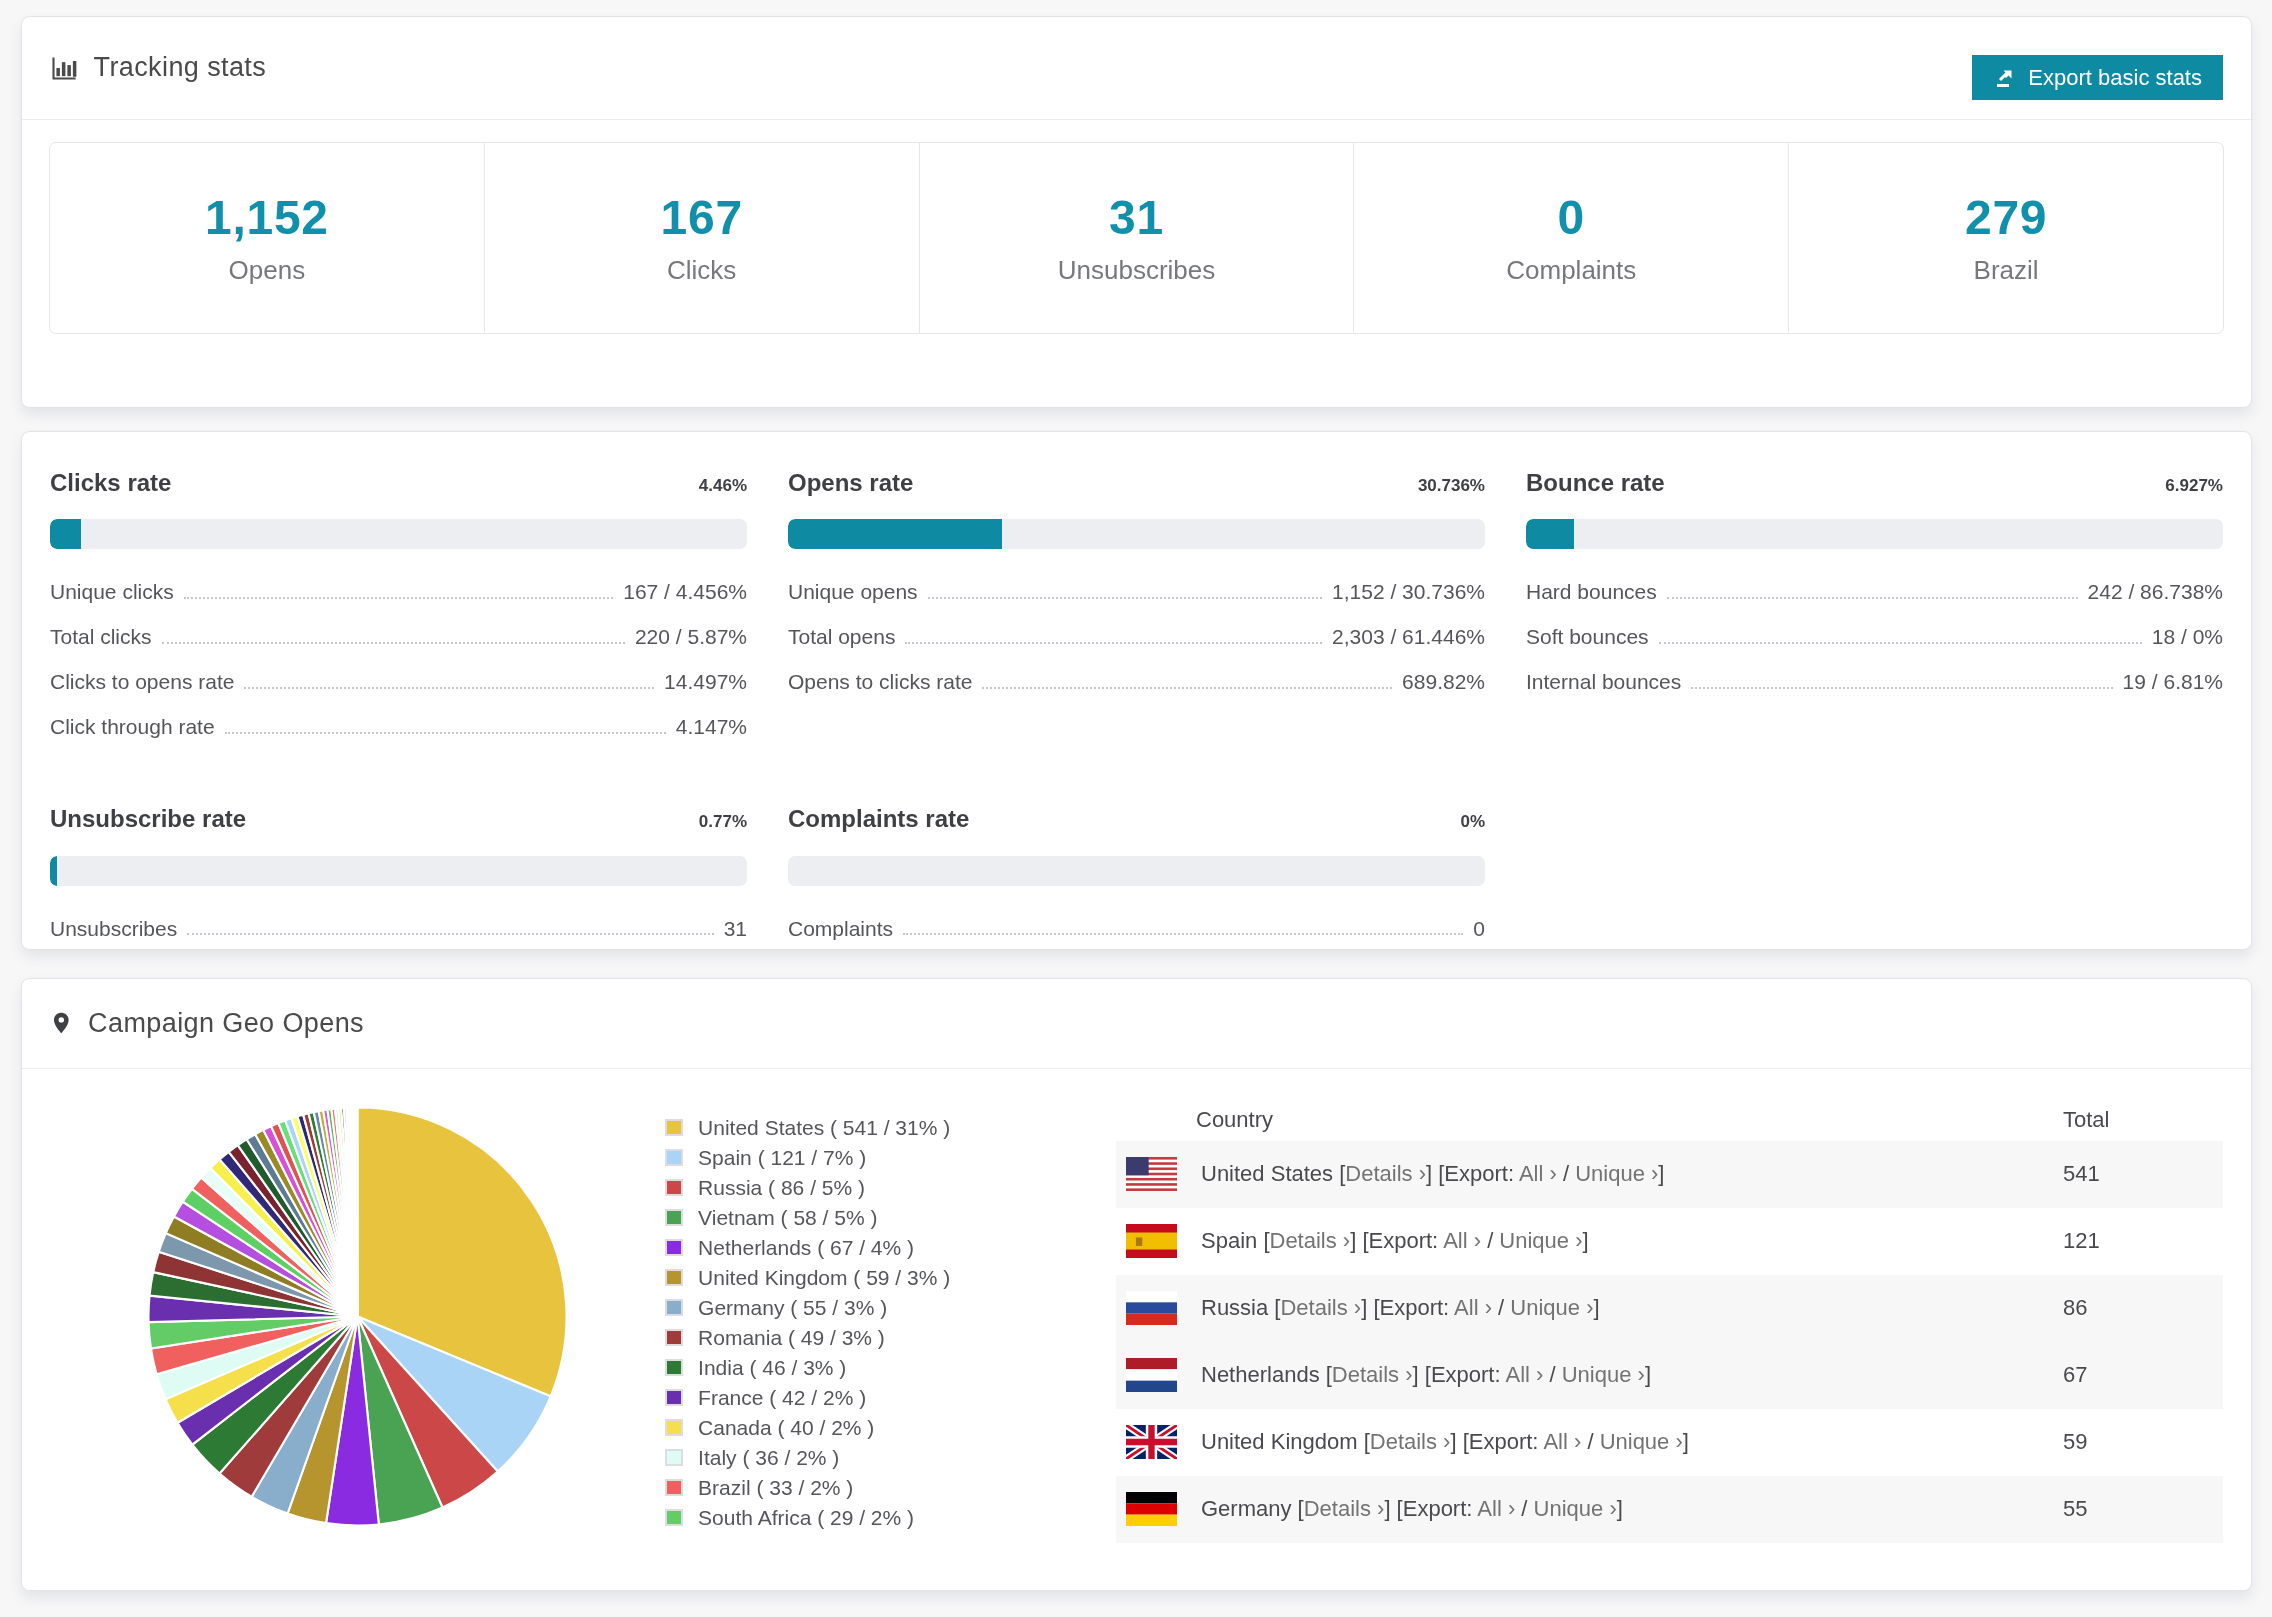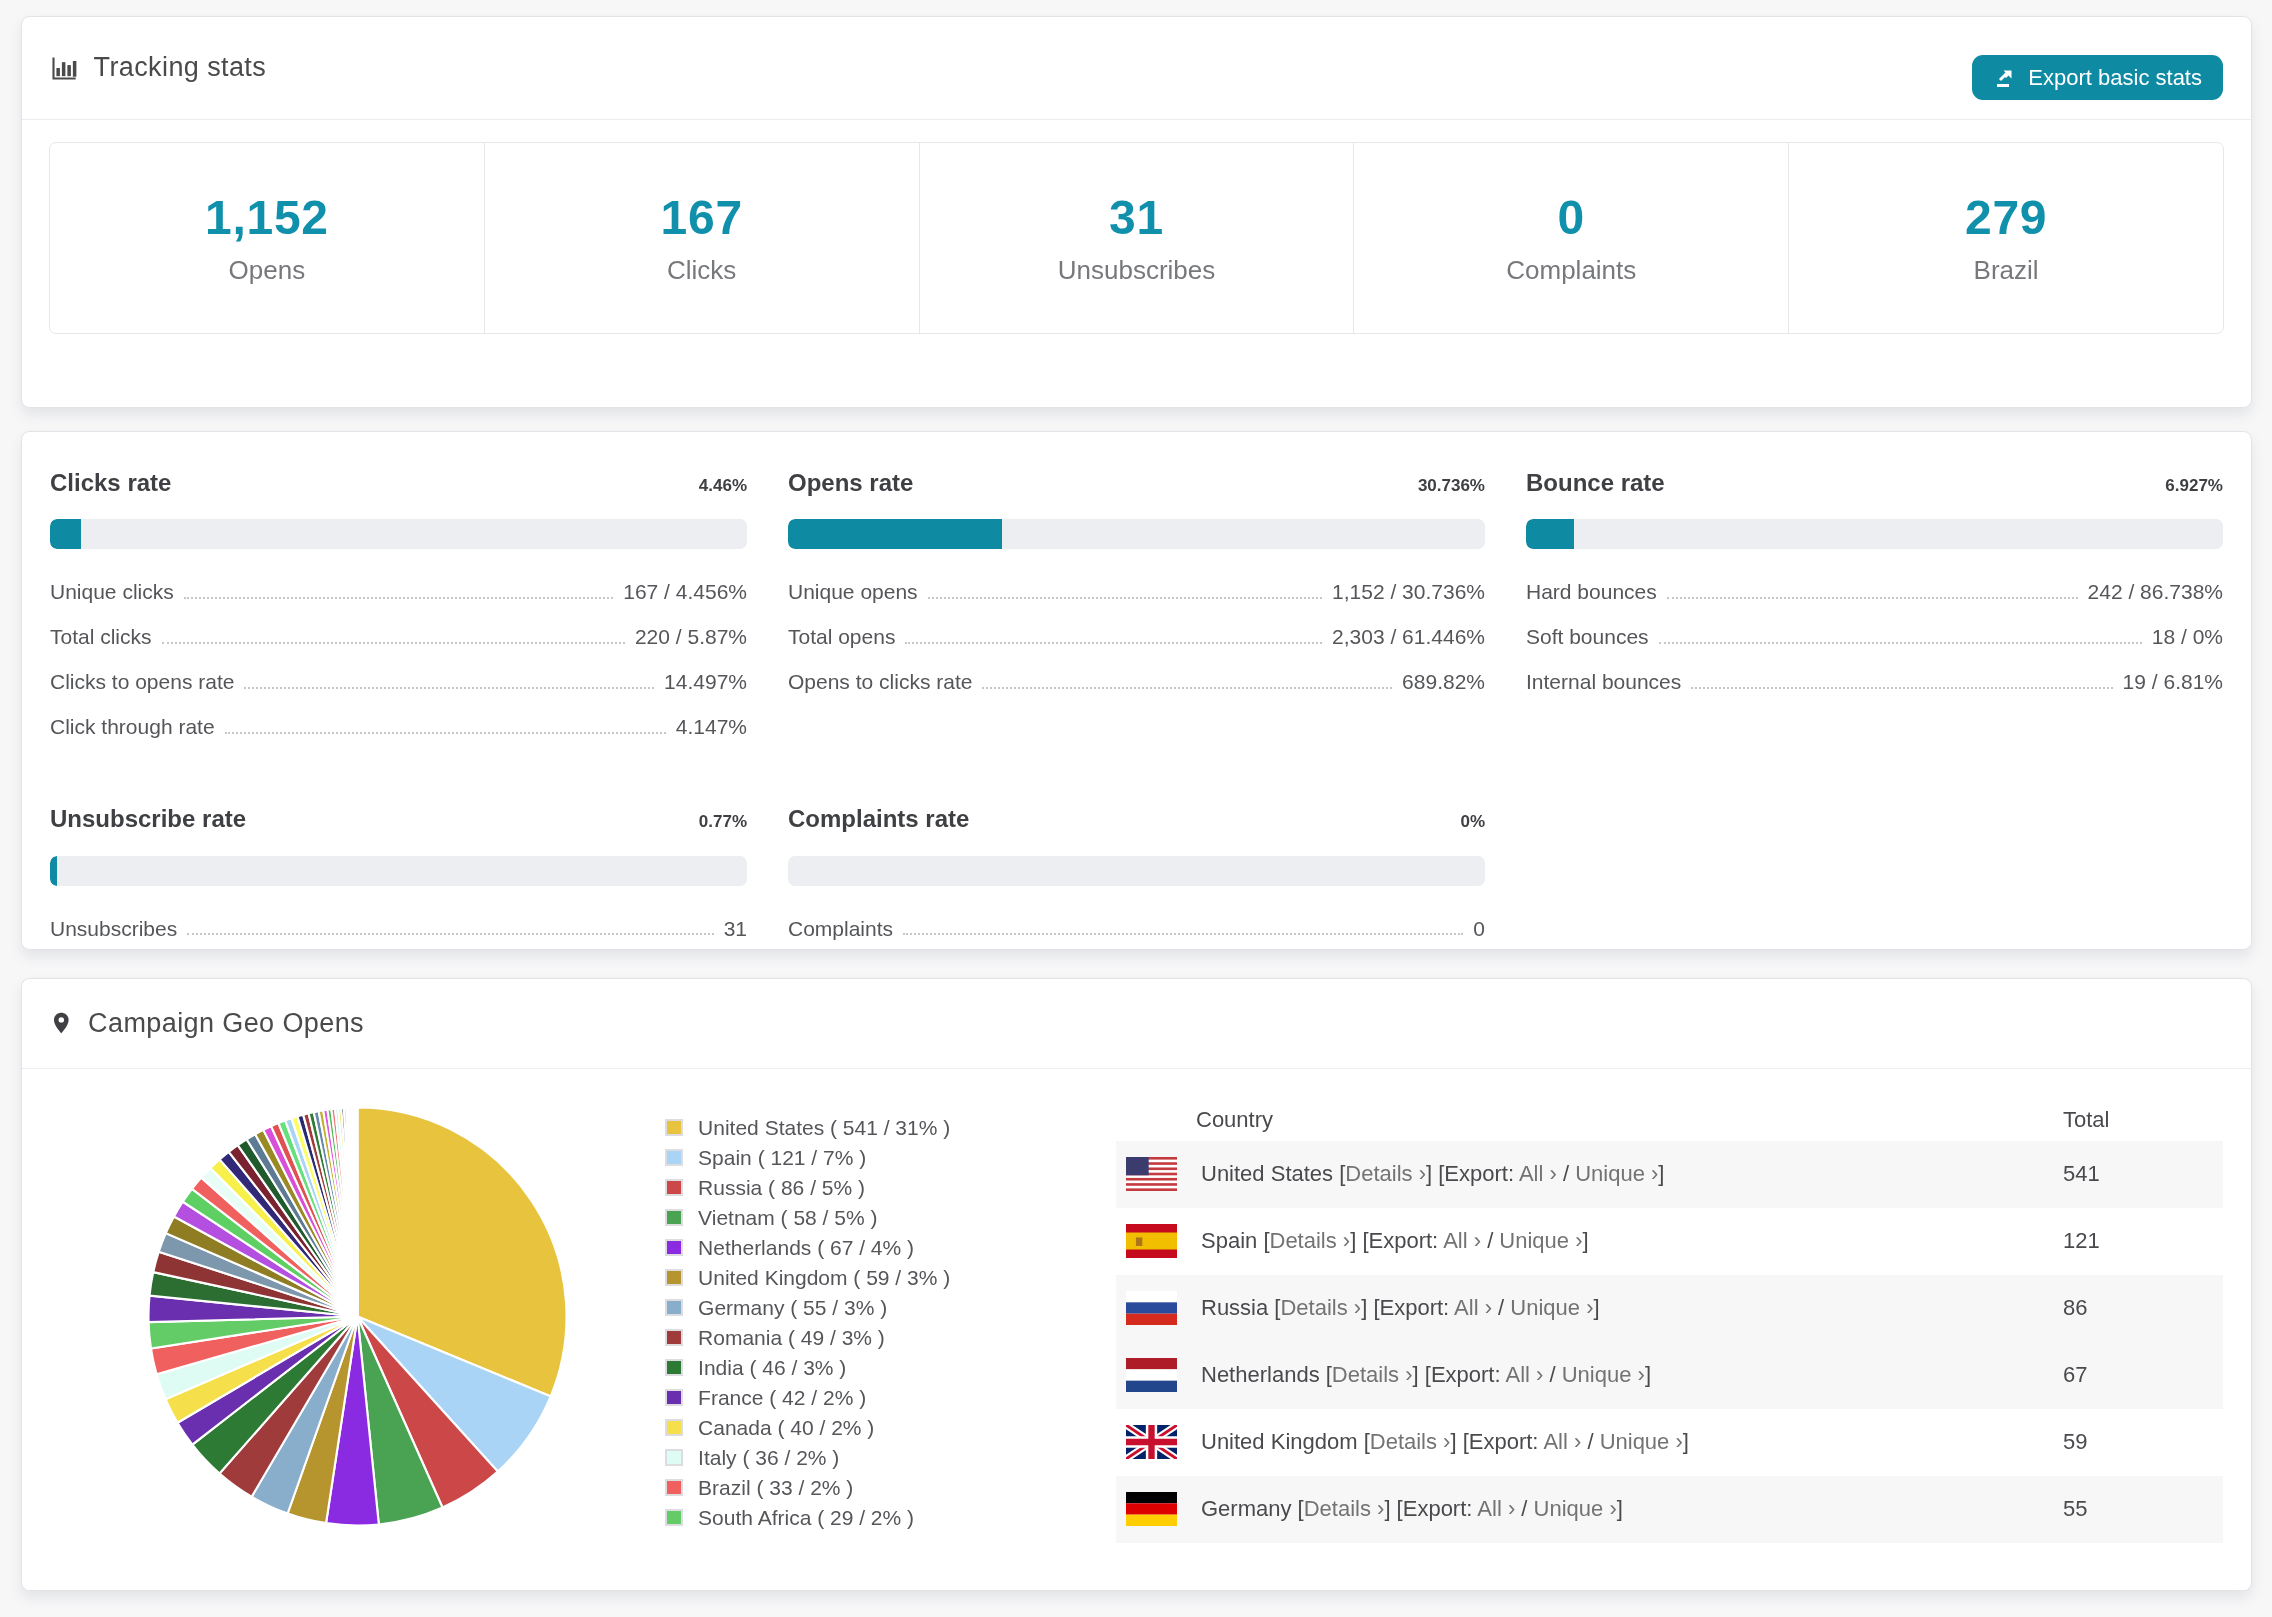--- a/index.html
+++ b/index.html
@@ -10,21 +10,21 @@
     margin:0 21px; box-shadow:0 7px 12.7px rgba(60,64,90,.10); position:relative; }
   .card-header { display:flex; align-items:center; padding:7px 28px;
     border-bottom:1.4px solid #ededf0; }
   .card-title { font-size:27px; color:#4a4a4a; letter-spacing:0.4px; display:flex; align-items:center; gap:15.5px; }
   .hdr-icon { width:28px; height:28px; flex:0 0 auto; }
   .spacer { flex:1; }
 
   
   #card-tracking { margin-top:15.5px; height:392px; }
   #card-tracking .card-header { height:103px; }
-  .export-btn { background:#0e8ba3; color:#fff; border:none; border-radius:11px;
+  .export-btn { background:#0e8ba3; color:#fff; border:none; border-radius:0;
     height:45px; padding:0 21px; font-size:22px; display:flex; align-items:center; gap:11.3px;
     cursor:pointer; font-family:inherit;margin-top:20px; }
   .export-btn svg { width:24px; height:24px; }
   .stats-row { display:flex; margin:22.6px 27px 0; border:1.4px solid #e6e7ea;
     border-radius:7px; height:192px; background:#fff; }
   .stat-cell { flex:1; display:flex; flex-direction:column; align-items:center;
     justify-content:center; border-right:1.4px solid #e6e7ea; }
   .stat-cell:last-child { border-right:none; }
   .stat-value { font-size:48px; font-weight:bold; color:#1190ac; letter-spacing:0.7px; }
   .stat-label { font-size:26px; color:#77787c; margin-top:10px; }

